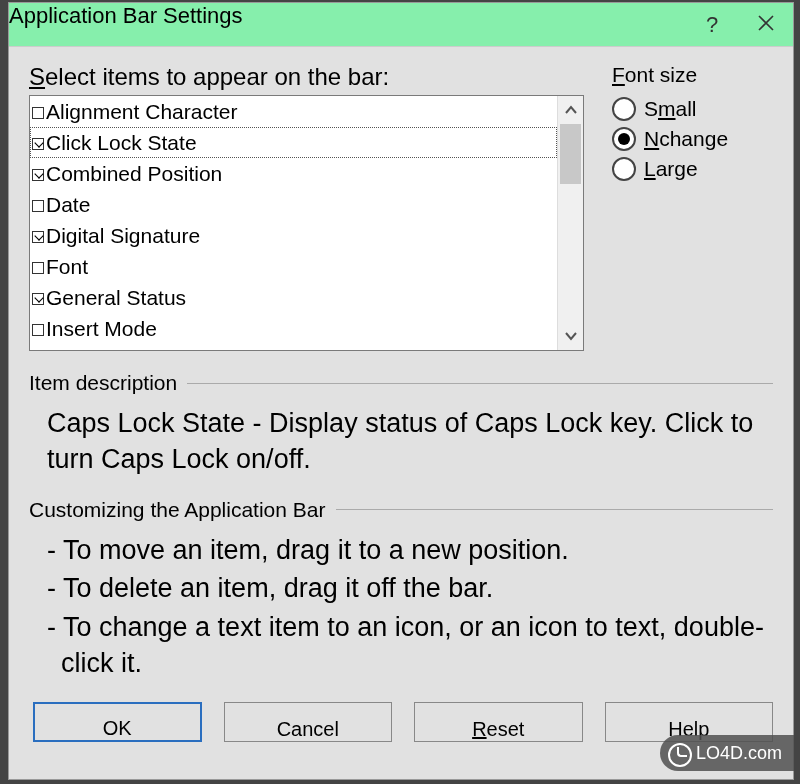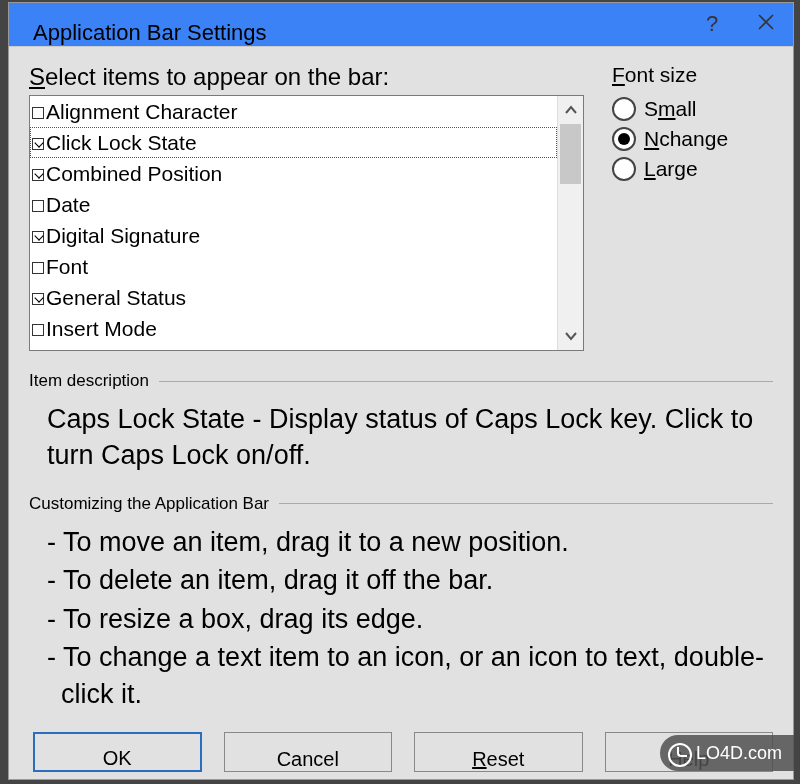--- a/index.html
+++ b/index.html
@@ -17,24 +17,24 @@
     position: absolute;
     left: 8px;
     top: 2px;
     width: 786px;
     height: 778px;
     background: #e1e1e1;
     border: 1px solid #999;
   }
   .titlebar {
     height: 44px;
-    background: #3b82f6;
-    display: flex;
-    align-items: flex-end;
-    padding-left: 24px;
+    background: #86efac;
+    display: flex;
+    align-items: flex-start;
+    padding-left: 0;
     border-bottom: 1px solid #ccc;
   }
   .titlebar .title {
     flex: 1;
     font-size: 22px;
     color: #000;
   }
   .titlebar .tb-btn {
     width: 54px;
     height: 44px;
@@ -136,21 +136,21 @@
   .radio.checked::after {
     content:""; position:absolute; left:4px; top:4px;
     width:12px; height:12px; border-radius:50%; background:#000;
   }
 
   .section {
     margin-top: 20px;
   }
   .section-header {
     display:flex; align-items:center; gap:10px;
-    font-size:17px; margin-bottom: 10px;
+    font-size:21px; margin-bottom: 10px;
   }
   .section-header .line {
     flex:1; height:1px; background:#aaa;
   }
   .section-body {
     padding-left: 18px;
     font-size: 27px;
     line-height: 1.35;
   }
   .bullets { padding-left: 18px; margin-top:4px; }
@@ -301,21 +301,20 @@
     </div>
 
     <div class="section">
       <div class="section-header">
         <span>Customizing the Application Bar</span>
         <span class="line"></span>
       </div>
       <div class="section-body bullets" id="bullets">
           <div>- To move an item, drag it to a new position.</div>
           <div>- To delete an item, drag it off the bar.</div>
-          <div>- To resize a box, drag its edge.</div>
           <div>- To change a text item to an icon, or an icon to text, double-click it.</div>
         </div>
     </div>
 
     <div class="button-row">
       <div class="btn primary">
         <span>OK</span>
       </div>
       <div class="btn">
         <span>Cancel</span>

